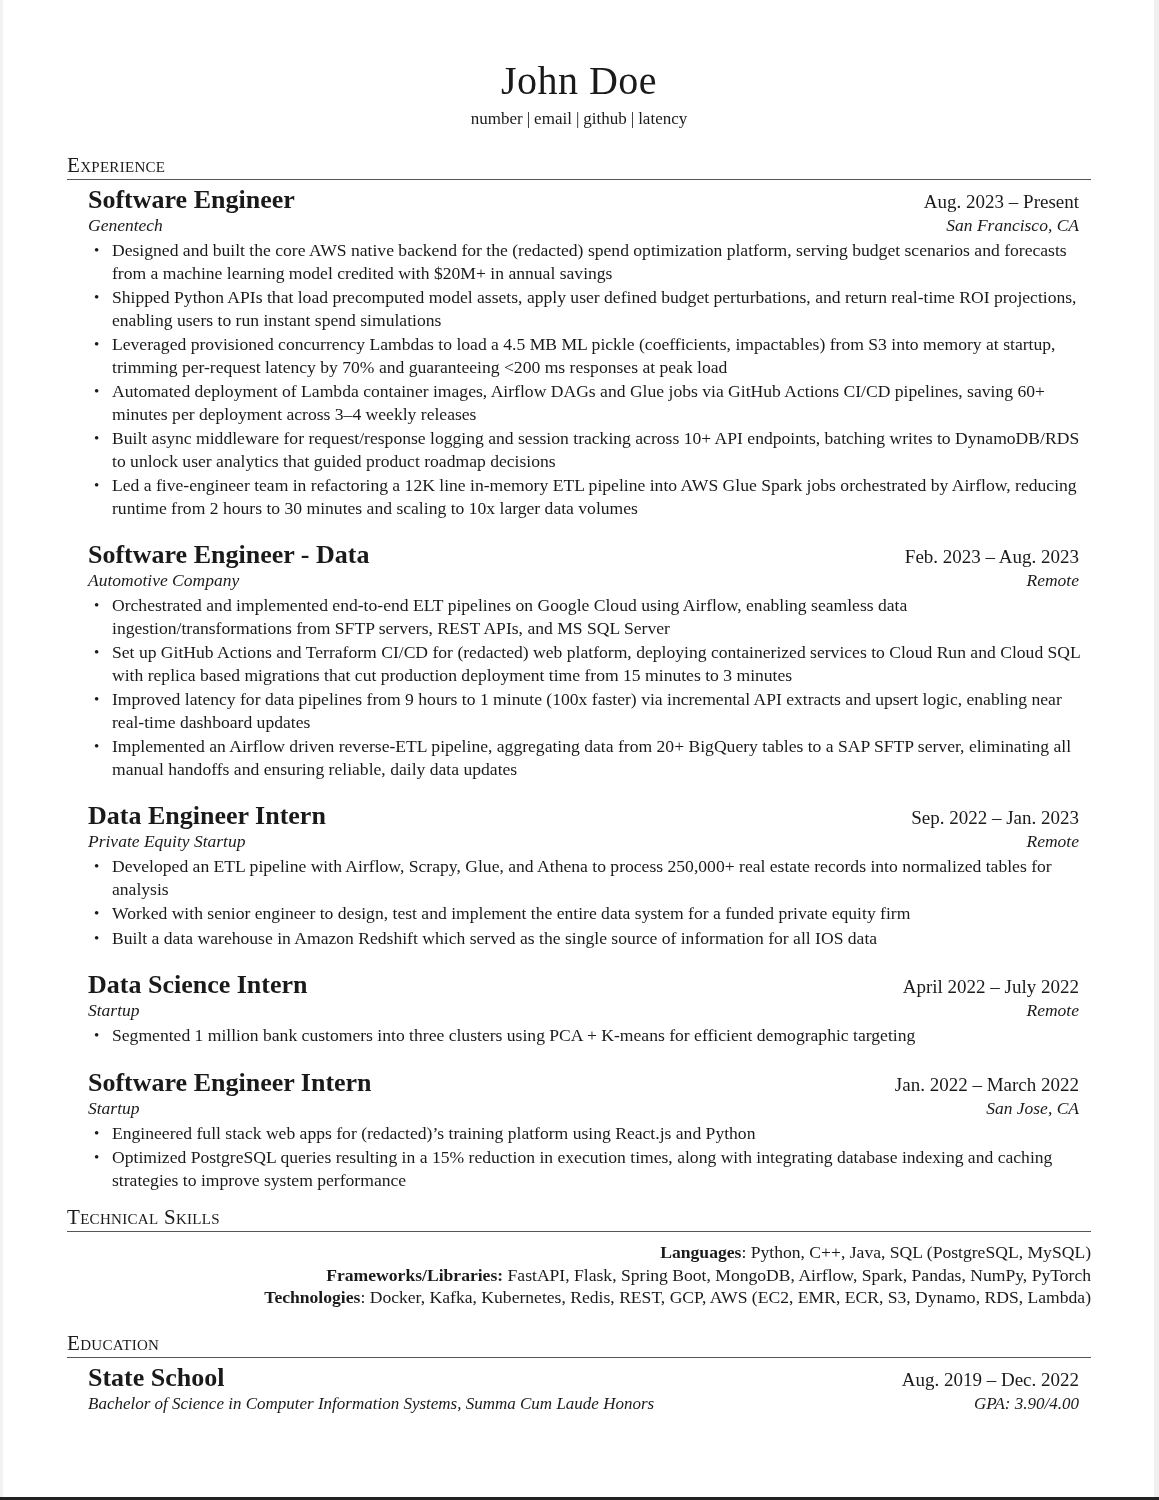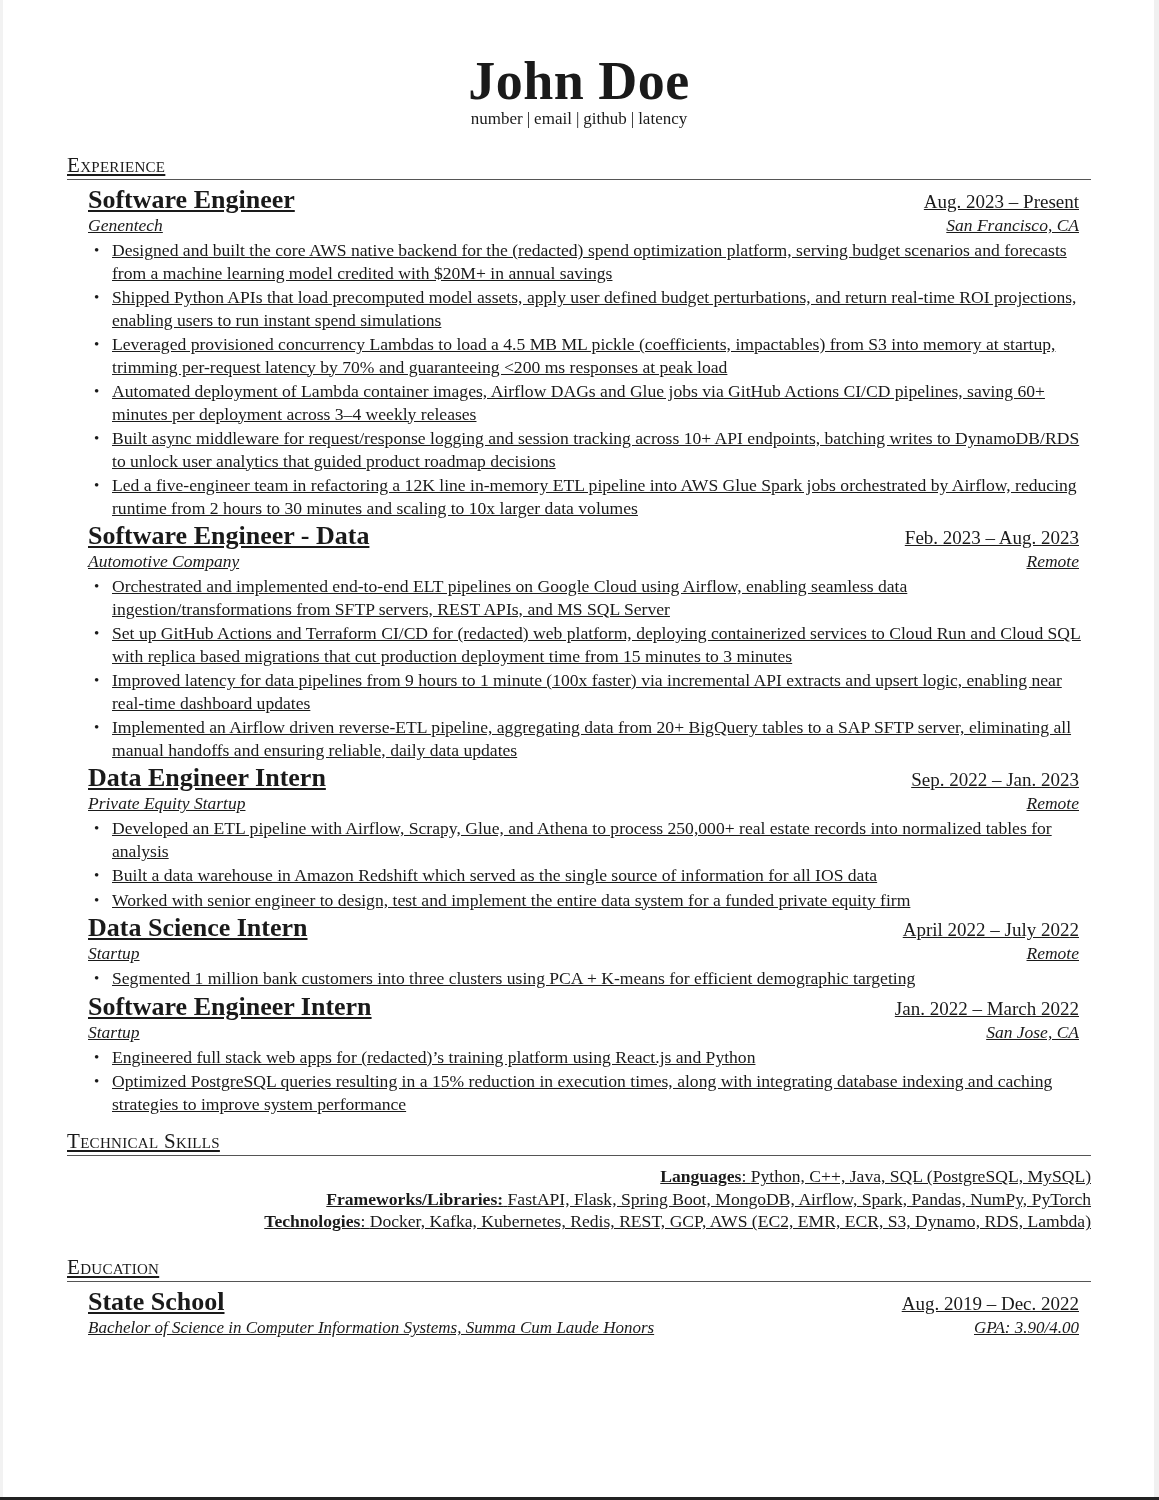--- a/index.html
+++ b/index.html
@@ -10,38 +10,38 @@
       color: #1a1a1a;
       position: relative;
     }
     .edge-left { position: absolute; left: 0; top: 0; width: 3px; height: 1500px; background: #f2f2f2; }
     .edge-right { position: absolute; right: 0; top: 0; width: 5px; height: 1500px; background: #f0f0f0; }
     .edge-bottom { position: absolute; left: 0; bottom: 0; width: 1159px; height: 3px; background: #222; }
 
     .page { position: absolute; left: 67px; top: 55px; width: 1024px; font-family: "Liberation Serif", serif; }
 
     .header { text-align: center; }
-    .name { font-size: 54px; font-weight: bold; letter-spacing: 0.5px; line-height: 52px; margin: 0; }
+    .name { font-size: 40px; font-weight: normal; letter-spacing: 0.5px; line-height: 52px; margin: 0; }
     .contact { font-size: 17px; margin-top: 2px; line-height: 20px; }
     .contact .sep { padding: 0 4px; }
 
-    .section { margin-top: 18px; text-decoration: underline; }
+    .section { margin-top: 18px; }
     .section-title {
       font-size: 21px; font-variant: small-caps; letter-spacing: 0.3px;
       line-height: 24px; padding-bottom: 2px;
       border-bottom: 1.5px solid #555;
     }
 
     .entry { padding-left: 21px; padding-right: 12px; }
     .entry-row { display: flex; justify-content: space-between; align-items: baseline; }
     .entry-title { font-size: 26px; font-weight: bold; line-height: 25px; }
     .entry-dates { font-size: 19px; line-height: 25px; }
     .entry-sub { font-size: 17.5px; font-style: italic; line-height: 23px; }
     .entry-first { margin-top: 7px; }
-    .entry-next { margin-top: 4px; }
+    .entry-next { margin-top: 23px; }
 
     ul.bullets { list-style: none; margin: 2px 0 0 0; padding: 0 0 0 45px; }
     ul.bullets li {
       position: relative; font-size: 17.6px; line-height: 22.6px; margin-bottom: 1.8px;
     }
     ul.bullets li::before {
       content: "\2022"; position: absolute; left: -18px; top: 0; font-size: 15px;
     }
 
     .skills { padding-left: 21px; margin-top: 9px; font-size: 17.6px; line-height: 22.5px; text-align: right; }
@@ -109,22 +109,22 @@
         <span class="entry-title">Data Engineer Intern</span>
         <span class="entry-dates">Sep. 2022 – Jan. 2023</span>
       </div>
       <div class="entry-row">
         <span class="entry-sub">Private Equity Startup</span>
         <span class="entry-sub">Remote</span>
       </div>
     </div>
     <ul class="bullets">
       <li>Developed an ETL pipeline with Airflow, Scrapy, Glue, and Athena to process 250,000+ real estate records into normalized tables for analysis</li>
+      <li>Worked with senior engineer to design, test and implement the entire data system for a funded private equity firm</li>
       <li>Built a data warehouse in Amazon Redshift which served as the single source of information for all IOS data</li>
-      <li>Worked with senior engineer to design, test and implement the entire data system for a funded private equity firm</li>
     </ul>
 
     <div class="entry entry-next">
       <div class="entry-row">
         <span class="entry-title">Data Science Intern</span>
         <span class="entry-dates">April 2022 – July 2022</span>
       </div>
       <div class="entry-row">
         <span class="entry-sub">Startup</span>
         <span class="entry-sub">Remote</span>

